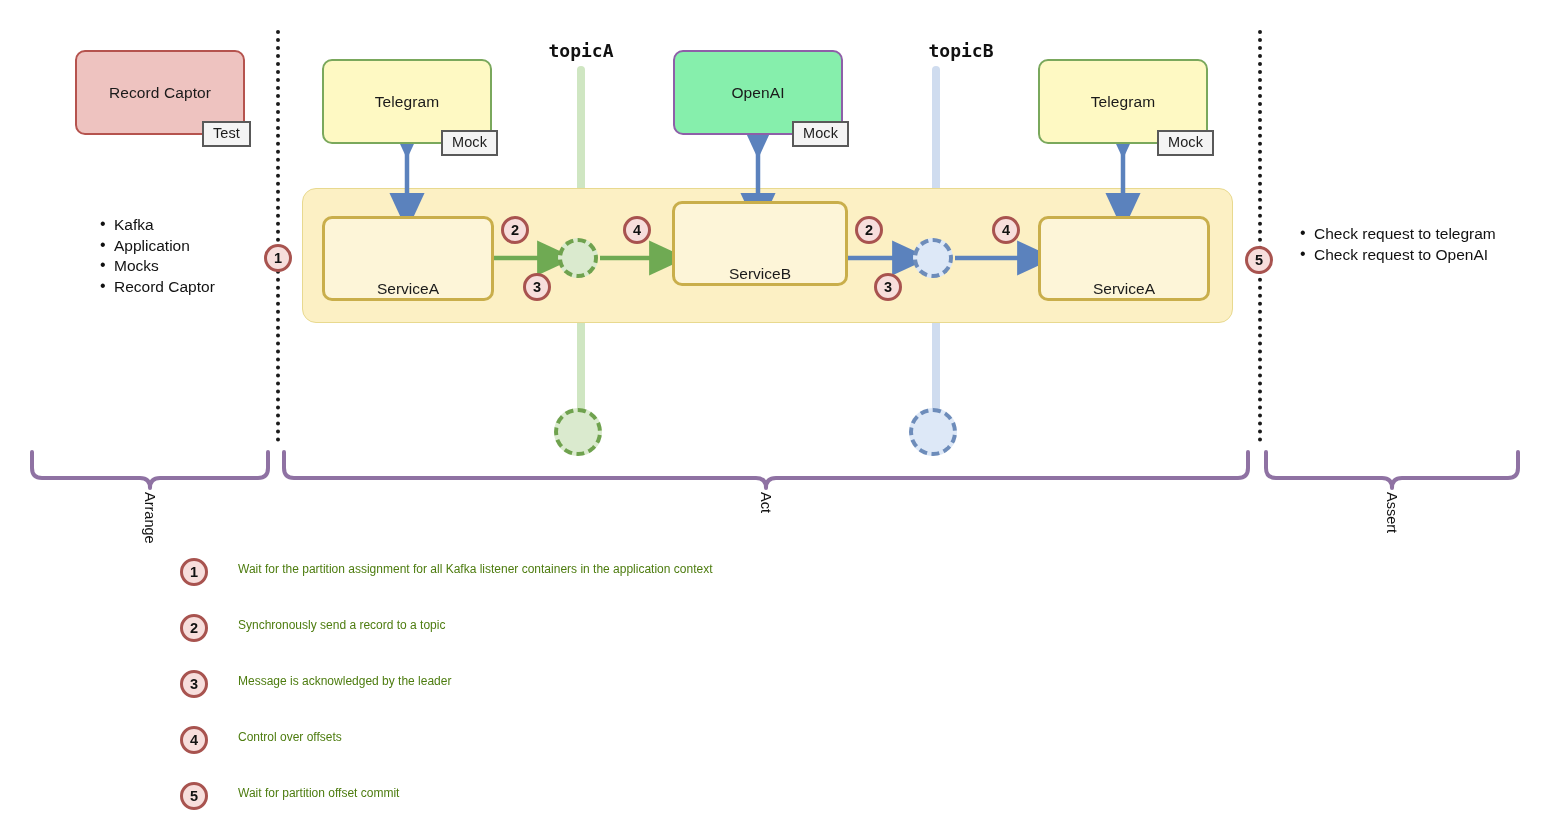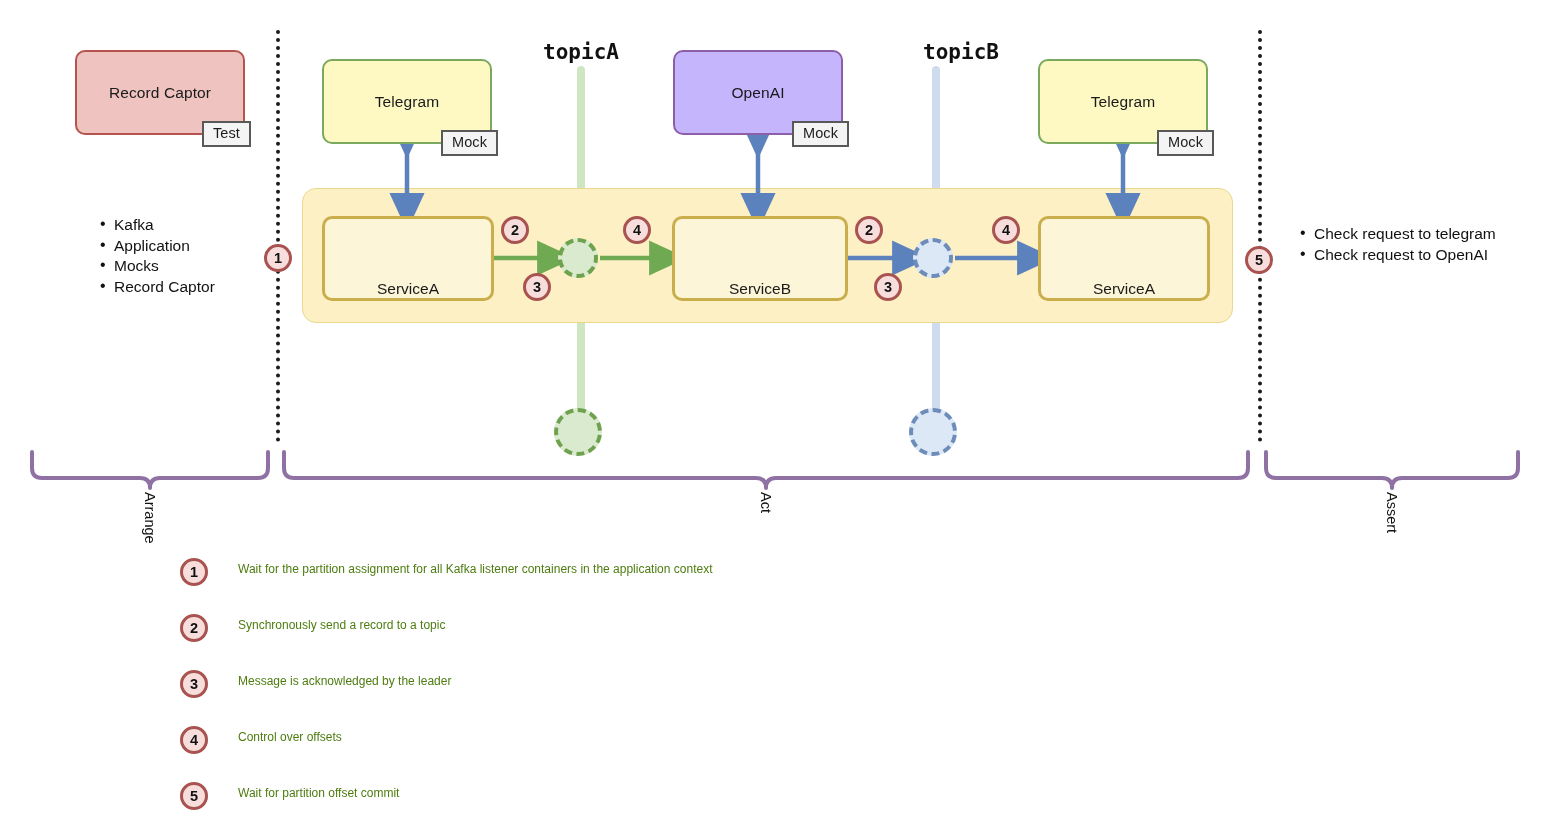--- a/index.html
+++ b/index.html
@@ -24,21 +24,21 @@
     border:2.5px solid #000;
     display:flex;
     align-items:center;
     justify-content:center;
     font-size:15.5px;
     color:#1a1a1a;
     letter-spacing:.1px;
   }
   .comp .comp-label { pointer-events:none; }
   .comp.green  { background:#fef9c3; border-color:#7aa85c;margin-top:9px; }
-  .comp.purple { background:#c4b5fd; border-color:#8e5fa8; }
+  .comp.purple { background:#86efac; border-color:#8e5fa8; }
   .comp.red    { background:#eec3c0; border-color:#b5534e; }
 
   
   .corner-badge {
     position:absolute;
     right:-8px; bottom:-14px;
     background:#f4f4f4;
     border:2.5px solid #595959;
     border-radius:0;
     font-size:14.5px;
@@ -65,21 +65,21 @@
   }
 
   
   .topic-line { position:absolute; width:8px; border-radius:4px; }
   .topic-line.green { background:#cfe6c2; }
   .topic-line.blue  { background:#cfdcef; }
   .topic-title {
     position:absolute;
     font-family:"DejaVu Sans Mono", monospace;
     font-weight:bold;
-    font-size:21px;
+    font-size:18px;
     color:#111;
     white-space:nowrap;
     transform:translateX(-50%);
   }
 
   
   .part-circle { position:absolute; border-radius:50%; border-style:dashed; border-width:4px; }
   .part-circle.green { background:#daeace; border-color:#6fa24e; }
   .part-circle.blue  { background:#dde8f7; border-color:#6d8cba; }
 
@@ -179,21 +179,21 @@
     <line x1="600" y1="258" x2="668" y2="258" stroke="#6faa53" stroke-width="4.5" marker-end="url(#ah-green)"></line>
 
     <line x1="847" y1="258" x2="911" y2="258" stroke="#5b82bd" stroke-width="4.5" marker-end="url(#ah-blue)"></line>
 
     <line x1="955" y1="258" x2="1036" y2="258" stroke="#5b82bd" stroke-width="4.5" marker-end="url(#ah-blue)"></line>
   </svg>
 
   <div class="service" style="left:322px; top:216px; width:172px; height:85px;">
     <span>ServiceA</span>
   </div>
-  <div class="service" style="left:672px; top:216px; width:176px; height:85px;">
+  <div class="service" style="left:672px; top:201px; width:176px; height:85px;">
     <span>ServiceB</span>
   </div>
   <div class="service" style="left:1038px; top:216px; width:172px; height:85px;">
     <span>ServiceA</span>
   </div>
 
   <div class="part-circle green" style="left:558px; top:238px; width:40px; height:40px;"></div>
   <div class="part-circle blue" style="left:913px; top:238px; width:40px; height:40px;"></div>
   <div class="part-circle green" style="left:554px; top:408px; width:48px; height:48px;"></div>
   <div class="part-circle blue" style="left:909px; top:408px; width:48px; height:48px;"></div>

